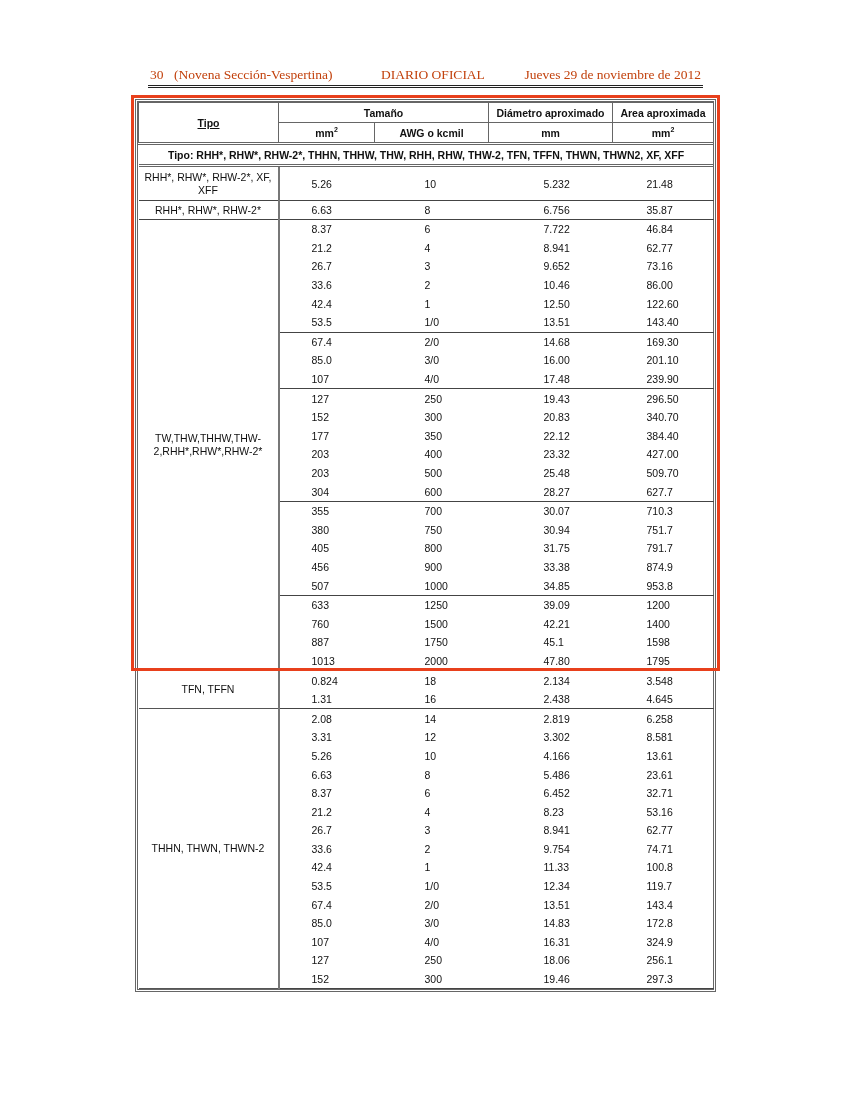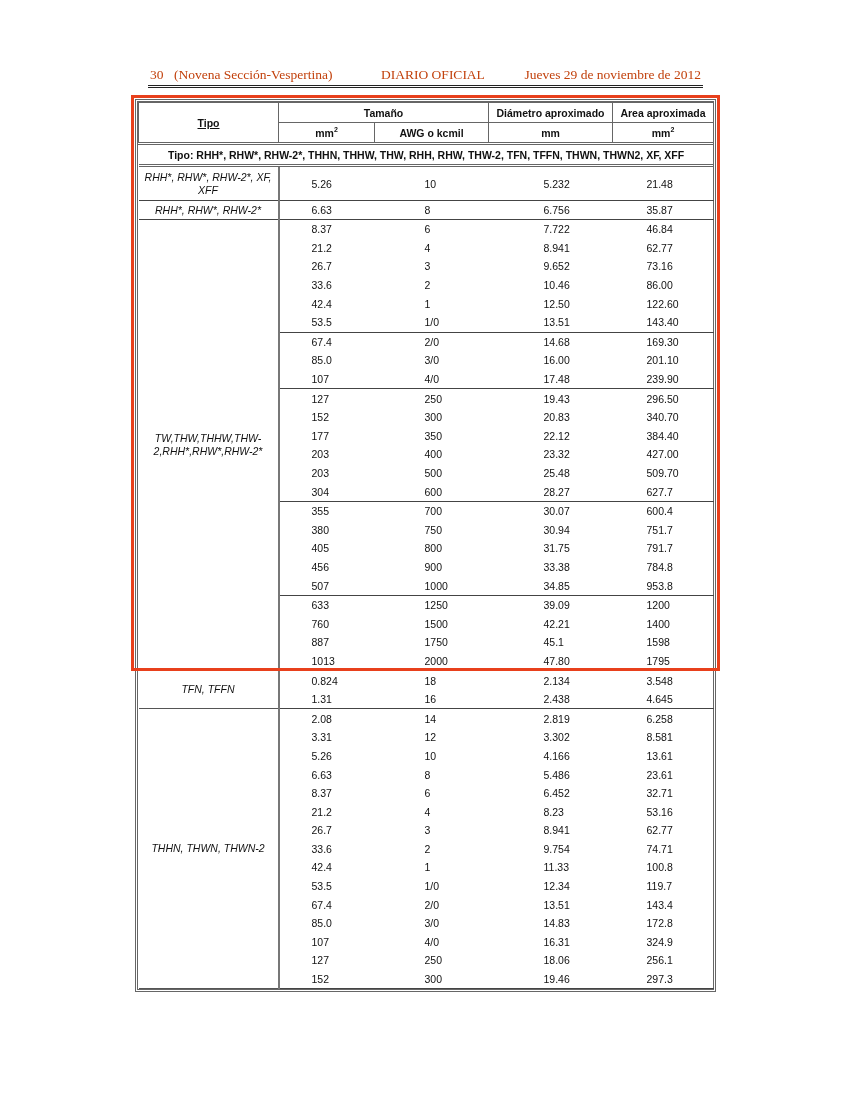--- a/index.html
+++ b/index.html
@@ -35,21 +35,21 @@
   }
   th sup { font-size: 7px; }
   .hdr-bottom th { border-bottom: 3px double #666; }
   .tipo-row td {
     font-weight: bold; text-align: center; height: 19px;
     border-bottom: 3px double #666; padding: 0;
   }
   td { padding: 0; }
   td.tipo {
     text-align: center; vertical-align: middle; border-right: 2px solid #777;
-    border-bottom: 1px solid #555; padding: 0 4px; line-height: 13px; font-style: italic;
+    border-bottom: 1px solid #555; padding: 0 4px; line-height: 13px;
   }
   td.num { height: 18.6px; vertical-align: middle; white-space: nowrap; }
   td.mm2 { padding-left: 32px; }
   td.awg { padding-left: 50px; }
   td.dia { padding-left: 55px; }
   td.area { padding-left: 34px; }
   tr.grp-end td.num { border-bottom: 1px solid #444; }
   tr.single td { height: 18px; border-bottom: 1px solid #444; }
   tr.double td { height: 33px; border-bottom: 1px solid #444; }
 
@@ -197,39 +197,39 @@
         <tr class="grp-end">
           <td class="num mm2">304</td>
           <td class="num awg">600</td>
           <td class="num dia">28.27</td>
           <td class="num area">627.7</td>
         </tr>
         <tr>
           <td class="num mm2">355</td>
           <td class="num awg">700</td>
           <td class="num dia">30.07</td>
-          <td class="num area">600.4</td>
+          <td class="num area">710.3</td>
         </tr>
         <tr>
           <td class="num mm2">380</td>
           <td class="num awg">750</td>
           <td class="num dia">30.94</td>
           <td class="num area">751.7</td>
         </tr>
         <tr>
           <td class="num mm2">405</td>
           <td class="num awg">800</td>
           <td class="num dia">31.75</td>
           <td class="num area">791.7</td>
         </tr>
         <tr>
           <td class="num mm2">456</td>
           <td class="num awg">900</td>
           <td class="num dia">33.38</td>
-          <td class="num area">784.8</td>
+          <td class="num area">874.9</td>
         </tr>
         <tr class="grp-end">
           <td class="num mm2">507</td>
           <td class="num awg">1000</td>
           <td class="num dia">34.85</td>
           <td class="num area">953.8</td>
         </tr>
         <tr>
           <td class="num mm2">633</td>
           <td class="num awg">1250</td>

